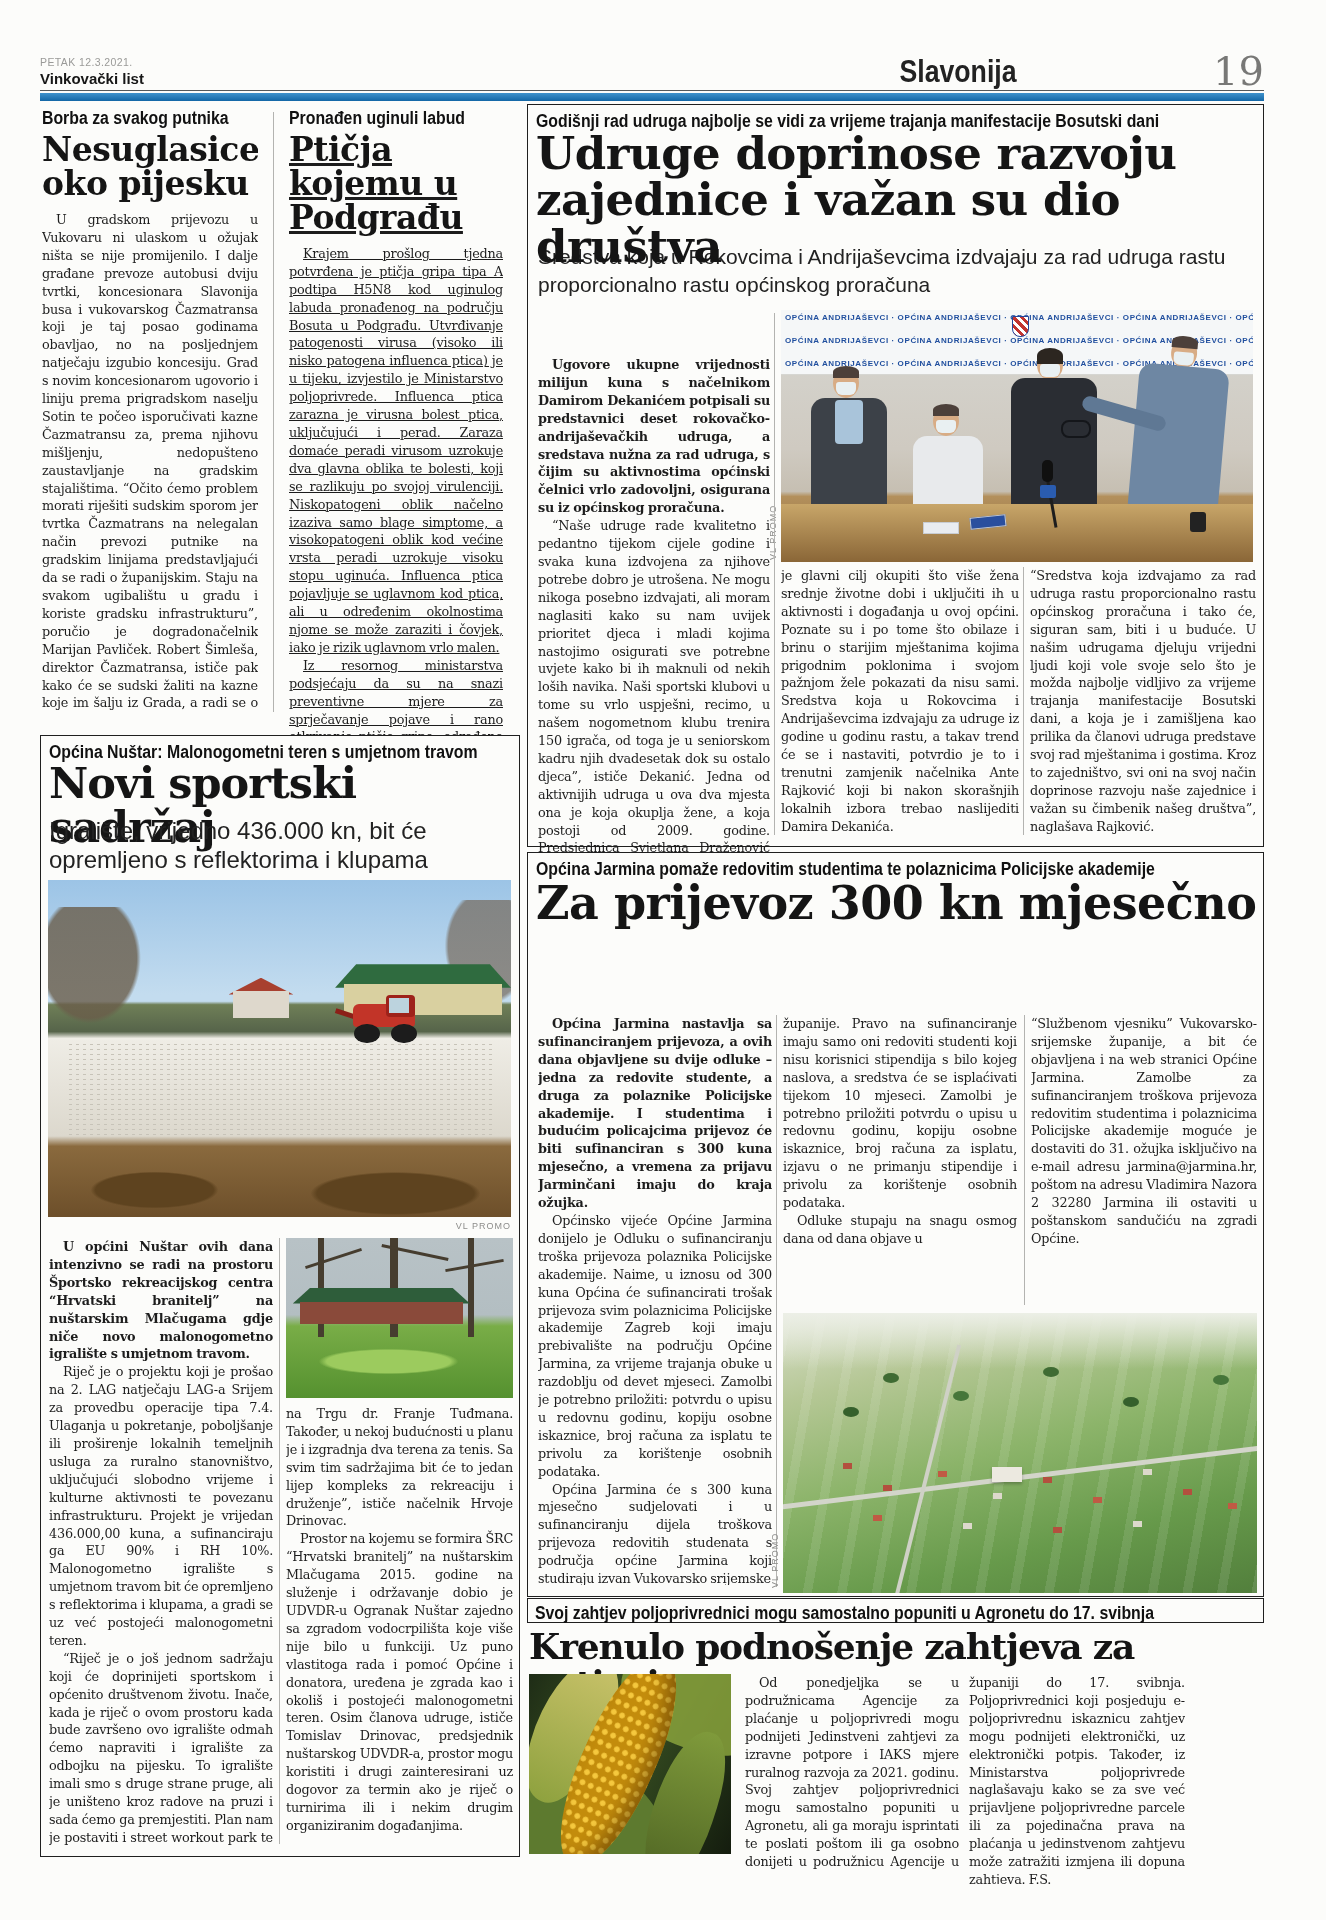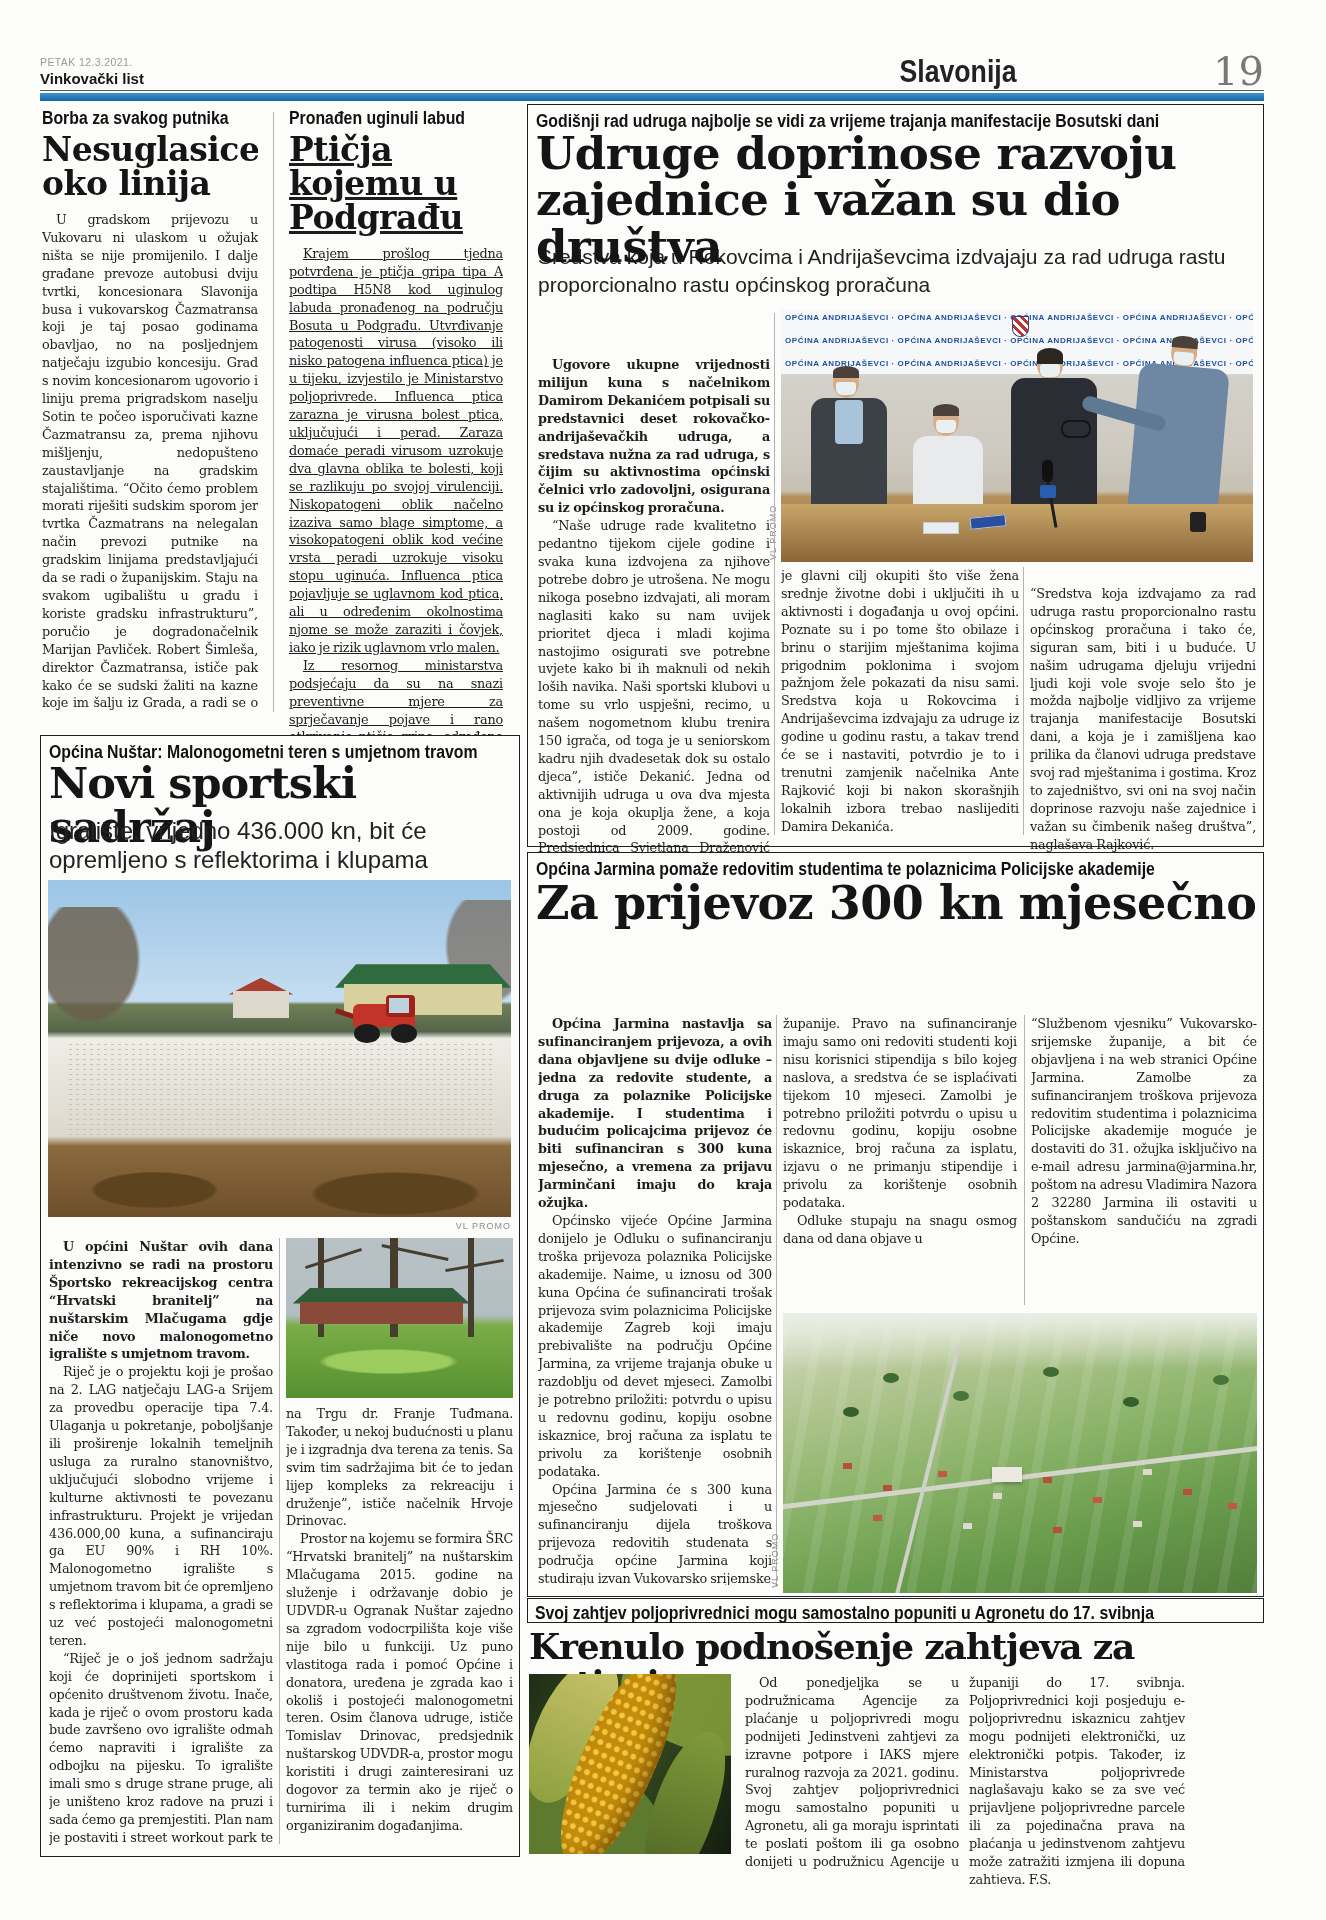--- a/index.html
+++ b/index.html
@@ -117,21 +117,21 @@
 
   <div class="abs h-date">PETAK 12.3.2021.</div>
   <div class="abs h-mast">Vinkovački list</div>
   <div class="abs h-section">Slavonija</div>
   <div class="abs h-pnum">19</div>
   <div class="abs topline"></div>
   <div class="abs bluebar"></div>
 
   <div class="abs" style="left:42px;top:108px;width:216px;height:612px;overflow:hidden;">
     <div class="kick">Borba za svakog putnika</div>
-    <div class="hl" style="font-size:33px;margin-top:4px;">Nesuglasice oko linija</div>
+    <div class="hl" style="font-size:33px;margin-top:4px;">Nesuglasice oko pijesku</div>
     <div class="bodytxt" style="margin-top:10px;height:500px;">
       <p>U gradskom prijevozu u Vukovaru ni ulaskom u ožujak ništa se nije promijenilo. I dalje građane prevoze autobusi dviju tvrtki, koncesionara Slavonija busa i vukovarskog Čazmatransa koji je taj posao godinama obavljao, no na posljednjem natječaju izgubio koncesiju. Grad s novim koncesionarom ugovorio i liniju prema prigradskom naselju Sotin te počeo isporučivati kazne Čazmatransu za, prema njihovu mišljenju, nedopušteno zaustavljanje na gradskim stajalištima. “Očito ćemo problem morati riješiti sudskim sporom jer tvrtka Čazmatrans na nelegalan način prevozi putnike na gradskim linijama predstavljajući da se radi o županijskim. Staju na svakom ugibalištu u gradu i koriste gradsku infrastrukturu”, poručio je dogradonačelnik Marijan Pavliček. Robert Šimleša, direktor Čazmatransa, ističe pak kako će se sudski žaliti na kazne koje im šalju iz Grada, a radi se o kaznama od 4.000 kuna prijevozniku i 1.000 kuna njemu. F.S.</p>
     </div>
   </div>
 
   <div class="abs vdiv" style="left:273px;top:112px;height:600px;"></div>
 
   <div class="abs" style="left:289px;top:108px;width:214px;height:638px;overflow:hidden;text-decoration:underline;">
     <div class="kick">Pronađen uginuli labud</div>
     <div class="hl" style="font-size:33px;margin-top:4px;">Ptičja kojemu u Podgrađu</div>
@@ -192,21 +192,21 @@
 
     <div class="abs bodytxt" style="left:10px;top:208px;width:232px;height:520px;margin-top:43px;">
       <p class="lead">Ugovore ukupne vrijednosti milijun kuna s načelnikom Damirom Dekanićem potpisali su predstavnici deset rokovačko-andrijaševačkih udruga, a sredstava nužna za rad udruga, s čijim su aktivnostima općinski čelnici vrlo zadovoljni, osigurana su iz općinskog proračuna.</p>
       <p>“Naše udruge rade kvalitetno i pedantno tijekom cijele godine i svaka kuna izdvojena za njihove potrebe dobro je utrošena. Ne mogu nikoga posebno izdvajati, ali moram naglasiti kako su nam uvijek prioritet djeca i mladi kojima nastojimo osigurati sve potrebne uvjete kako bi ih maknuli od nekih loših navika. Naši sportski klubovi u tome su vrlo uspješni, recimo, u našem nogometnom klubu trenira 150 igrača, od toga je u seniorskom kadru njih dvadesetak dok su ostalo djeca”, ističe Dekanić. Jedna od aktivnijih udruga u ova dva mjesta ona je koja okuplja žene, a koja postoji od 2009. godine. Predsjednica Svjetlana Draženović napominje kako im</p>
     </div>
     <div class="abs vdiv" style="left:246px;top:208px;height:522px;"></div>
     <div class="abs bodytxt" style="left:253px;top:462px;width:238px;height:268px;">
       <p class="ni">je glavni cilj okupiti što više žena srednje životne dobi i uključiti ih u aktivnosti i događanja u ovoj općini. Poznate su i po tome što obilaze i brinu o starijim mještanima kojima prigodnim poklonima i svojom pažnjom žele pokazati da nisu sami. Sredstva koja u Rokovcima i Andrijaševcima izdvajaju za udruge iz godine u godinu rastu, a takav trend će se i nastaviti, potvrdio je to i trenutni zamjenik načelnika Ante Rajković koji bi nakon skorašnjih lokalnih izbora trebao naslijediti Damira Dekanića.</p>
     </div>
     <div class="abs vdiv" style="left:495px;top:462px;height:268px;"></div>
-    <div class="abs bodytxt" style="left:502px;top:480px;width:226px;height:268px;">
+    <div class="abs bodytxt" style="left:502px;top:462px;width:226px;height:268px;">
       <p class="ni">“Sredstva koja izdvajamo za rad udruga rastu proporcionalno rastu općinskog proračuna i tako će, siguran sam, biti i u buduće. U našim udrugama djeluju vrijedni ljudi koji vole svoje selo što je možda najbolje vidljivo za vrijeme trajanja manifestacije Bosutski dani, a koja je i zamišljena kao prilika da članovi udruga predstave svoj rad mještanima i gostima. Kroz to zajedništvo, svi oni na svoj način doprinose razvoju naše zajednice i važan su čimbenik našeg društva”, naglašava Rajković.</p>
     </div>
   </div>
 
   <div class="abs box" style="left:40px;top:735px;width:480px;height:1122px;">
     <div class="abs kick" style="left:8px;top:6px;">Općina Nuštar: Malonogometni teren s umjetnom travom</div>
     <div class="abs hl" style="left:8px;top:25px;width:462px;font-size:43px;letter-spacing:-1px;">Novi sportski sadržaj</div>
     <div class="abs sub" style="left:8px;top:80px;width:454px;font-size:24px;line-height:1.22;">Igralište, vrijedno 436.000 kn, bit će opremljeno s reflektorima i klupama</div>
 
     <div class="abs photo phB" style="left:7px;top:144px;width:463px;height:337px;">

